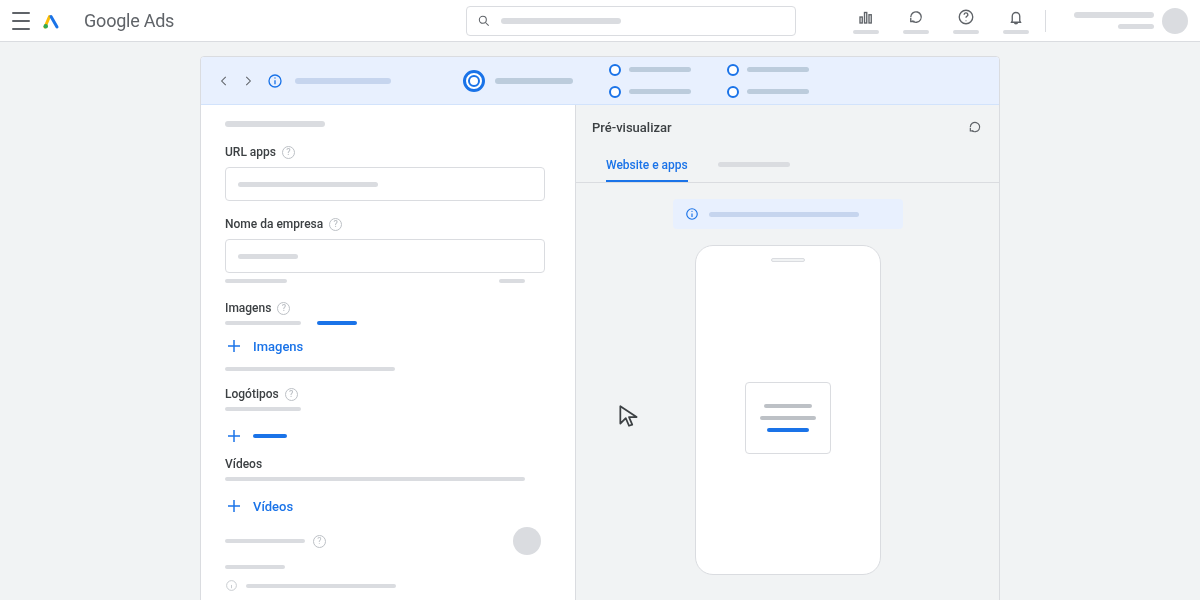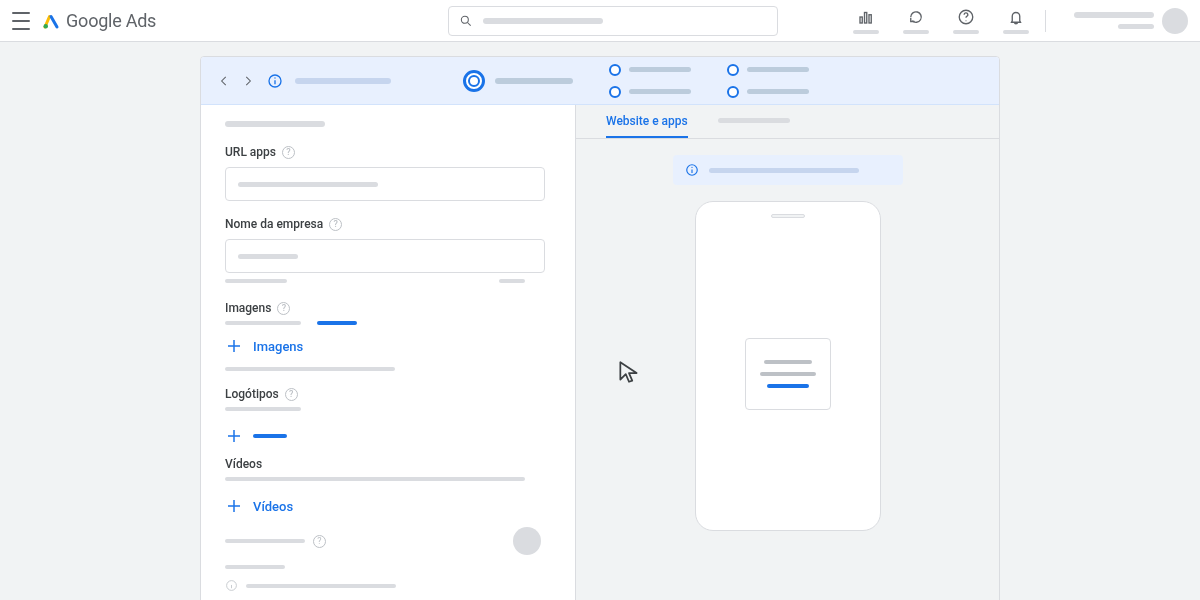--- a/index.html
+++ b/index.html
@@ -2,21 +2,21 @@
 <html><head>
 <meta charset="utf-8">
 <style>
 * { box-sizing: border-box; margin: 0; padding: 0; }
 body { font-family: 'Google Sans', Roboto, Arial, sans-serif; font-size: 13px; color: #3c4043; background: #f1f3f4; overflow: hidden; }
 
 
 .appbar { height: 42px; background: #fff; border-bottom: 1px solid #dadce0; display: flex; align-items: center; padding: 0 12px; gap: 12px; }
 .hamburger { width: 18px; height: 18px; display: flex; flex-direction: column; justify-content: space-between; cursor: pointer; }
 .hamburger span { height: 2px; background: #5f6368; border-radius: 1px; }
-.logo-group { display: flex; align-items: center; gap: 6px; }
+.logo-group { display: flex; align-items: center; gap: 24px; }
 .logo-a { width: 18px; height: 18px; }
 .logo-text { font-size: 18px; letter-spacing: -.2px; }
 .logo-text .g { color: #5f6368; font-weight: 400; }
 .logo-text .a { color: #5f6368; font-weight: 400; margin-left: 4px; }
 .spacer { flex: 1; }
 .searchbar { width: 330px; height: 30px; border: 1px solid #dadce0; border-radius: 4px; display: flex; align-items: center; padding: 0 10px; gap: 10px; margin-left: 280px; }
 .search-ph { height: 6px; width: 120px; background: #dadce0; border-radius: 3px; }
 .appbar-icons { display: flex; align-items: center; gap: 24px; margin-left: 16px; }
 .icon-btn svg { width: 18px; height: 18px; }
 .icon-col { display: flex; flex-direction: column; align-items: center; gap: 4px; }
@@ -299,20 +299,27 @@
             <svg width="13" height="13" viewBox="0 0 24 24">
                 <circle cx="12" cy="12" r="9" stroke="#bdc1c6" fill="none" stroke-width="1.5"></circle>
                 <line x1="12" y1="11" x2="12" y2="17" stroke="#bdc1c6" stroke-width="1.5"></line>
               </svg>
             <div class="extra-line long"></div>
           </div>
         </div>
       </div>
 
       <div class="right-col">
+        <div class="preview-header">
+          <span class="preview-title">Pré-visualizar</span>
+          <svg class="refresh" viewBox="0 0 24 24">
+              <path d="M5 12a7 7 0 1 1 2 5" class="stroke-g"></path>
+              <polyline points="5,13 5,18 10,18" class="stroke-g"></polyline>
+            </svg>
+        </div>
         <div class="preview-tabs">
           <div class="ptab active">Website e apps</div>
           <div class="ptab">
               <div class="ptab-ph"></div>
             </div>
         </div>
         <div class="preview-canvas">
           <div class="info-banner">
             <svg width="14" height="14" viewBox="0 0 24 24">
                 <circle cx="12" cy="12" r="9" class="stroke-b"></circle>

